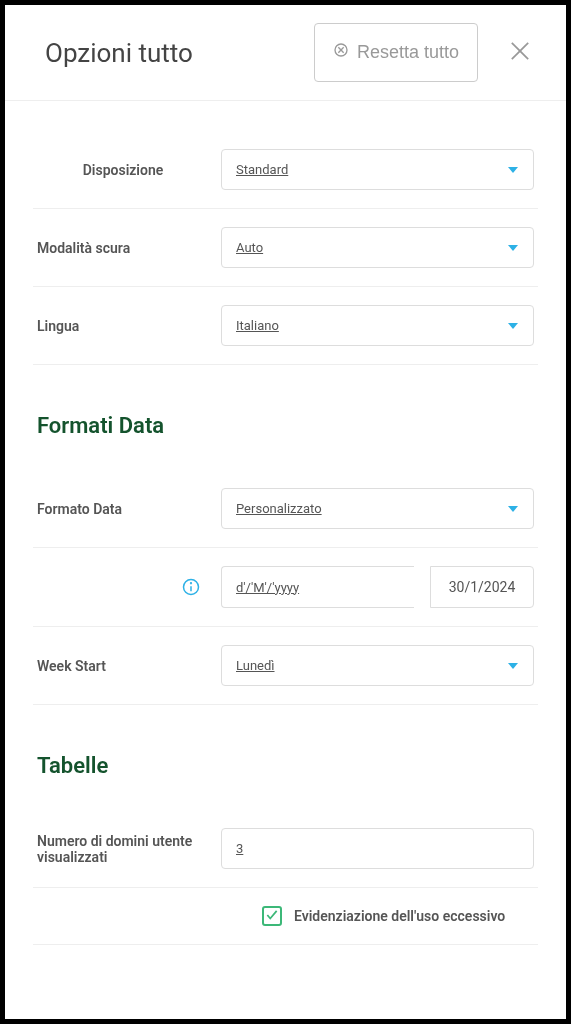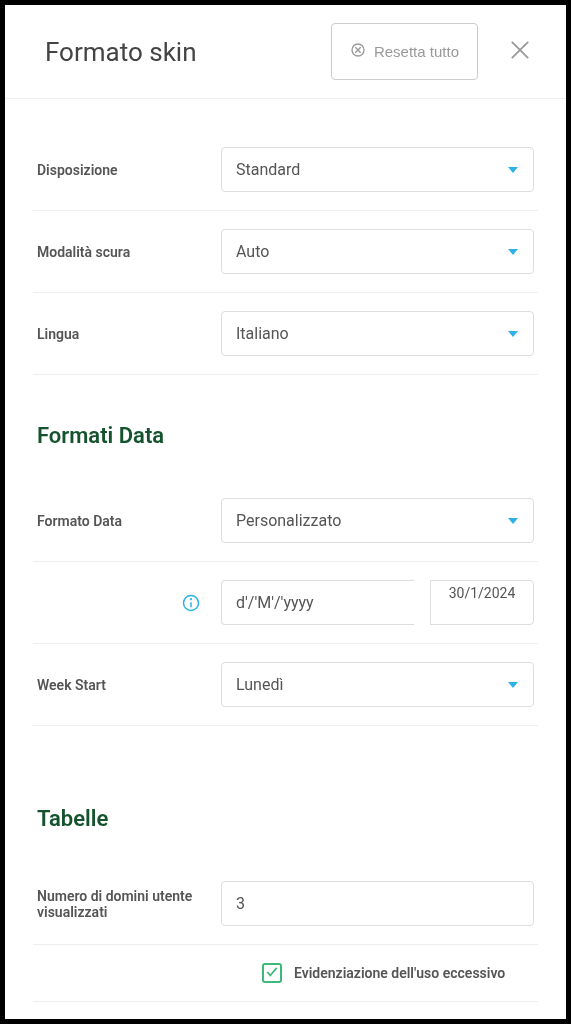--- a/index.html
+++ b/index.html
@@ -30,21 +30,21 @@
 .header-actions {
   display: flex;
   align-items: center;
   gap: 24px;
 }
 .reset-btn {
   border: 1px solid #ccc;
   border-radius: 4px;
   background: #fff;
   color: #999;
-  font-size: 15px;
+  font-size: 18px;
   padding: 18px 18px;
   display: flex;
   align-items: center;
   gap: 8px;
   cursor: pointer;
 }
 .reset-btn svg {
   width: 16px;
   height: 16px;
 }
@@ -72,43 +72,45 @@
   border-bottom: 1px solid #eee;
 }
 .row {
   display: flex;
   align-items: center;
   padding: 18px 4px;
   gap: 12px;
 }
 .row.first {
   padding-top: 48px;
+  text-align: center;
 }
 .label {
   width: 172px;
   flex-shrink: 0;
   font-size: 14px;
   font-weight: 600;
   color: #555;
 }
 .field {
   flex: 1;
 }
 .select-box, .input-box {
   width: 100%;
   border: 1px solid #ddd;
   border-radius: 4px;
   background: #fff;
   padding: 12px 14px;
-  font-size: 16px;
+  font-size: 13px;
   color: #555;
   display: flex;
   align-items: center;
   justify-content: space-between;
   cursor: pointer;
+  text-decoration: underline;
 }
 .input-box {
   cursor: text;
 }
 .chev {
   color: #2db1e6;
 }
 .chev svg {
   width: 12px;
   height: 12px;
@@ -133,21 +135,21 @@
   gap: 16px;
 }
 .split-field .input-box.left {
   border-radius: 4px 0 0 4px;
   border-right: none;
   flex: 1;
 }
 .split-field .preview-box {
   border: 1px solid #ddd;
   border-radius: 0 4px 4px 0;
-  padding: 4px 14px;
+  padding: 12px 14px;
   font-size: 14px;
   color: #555;
   background: #fff;
   min-width: 104px;
   text-align: center;
   white-space: nowrap;
   overflow: hidden;
   text-overflow: ellipsis;
 }
 .checkbox-row {
@@ -179,21 +181,21 @@
 }
 .spacer-label {
   width: 172px;
   flex-shrink: 0;
 }
 </style>
 </head>
 <body>
 
 <div class="header">
-  <div class="title">Formato skin</div>
+  <div class="title">Opzioni tutto</div>
   <div class="header-actions">
     <button class="reset-btn">
       <span>
         <svg viewBox="0 0 24 24" fill="none" stroke="currentColor" stroke-width="2">
             <circle cx="12" cy="12" r="9"></circle>
             <line x1="8" y1="8" x2="16" y2="16"></line>
             <line x1="16" y1="8" x2="8" y2="16"></line>
           </svg>
       </span>
       <span>Resetta tutto</span>
@@ -307,21 +309,21 @@
           <span class="chev">
               <svg viewBox="0 0 12 12">
                 <polygon fill="currentColor" points="1,3 11,3 6,9"></polygon>
               </svg>
             </span>
         </div>
       </div>
     </div>
   </div>
 
-  <div class="section-heading" style="margin-top:80px">Tabelle</div>
+  <div class="section-heading" style="margin-top:48px">Tabelle</div>
 
   <div class="row-wrap">
     <div class="row" style="padding-top:40px">
       <div class="label">Numero di domini utente visualizzati</div>
       <div class="field">
         <div class="input-box">
           <span>3</span>
         </div>
       </div>
     </div>

